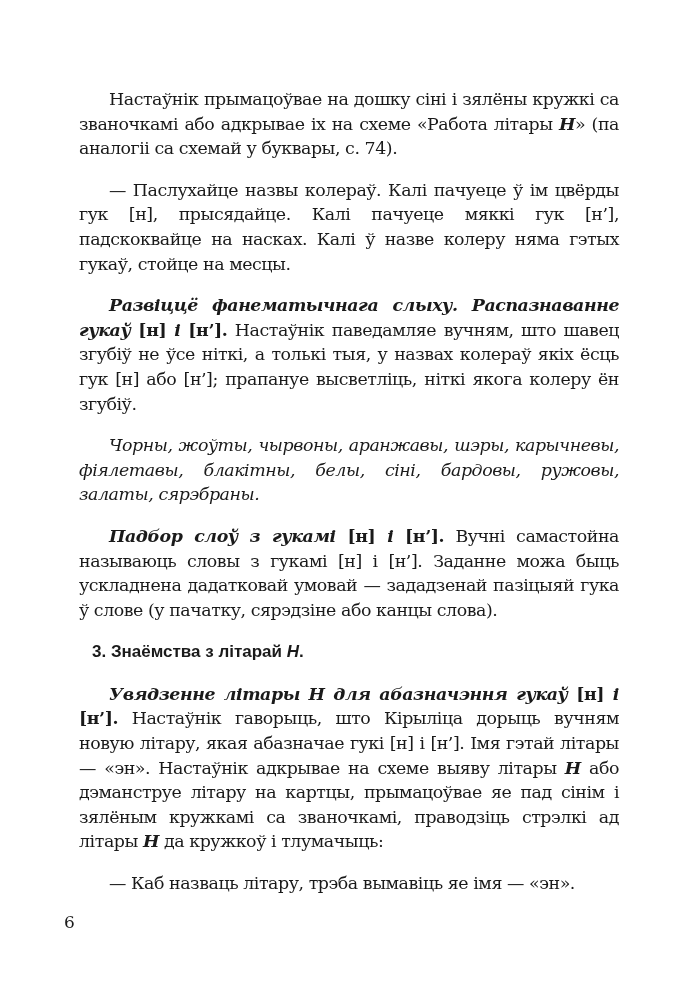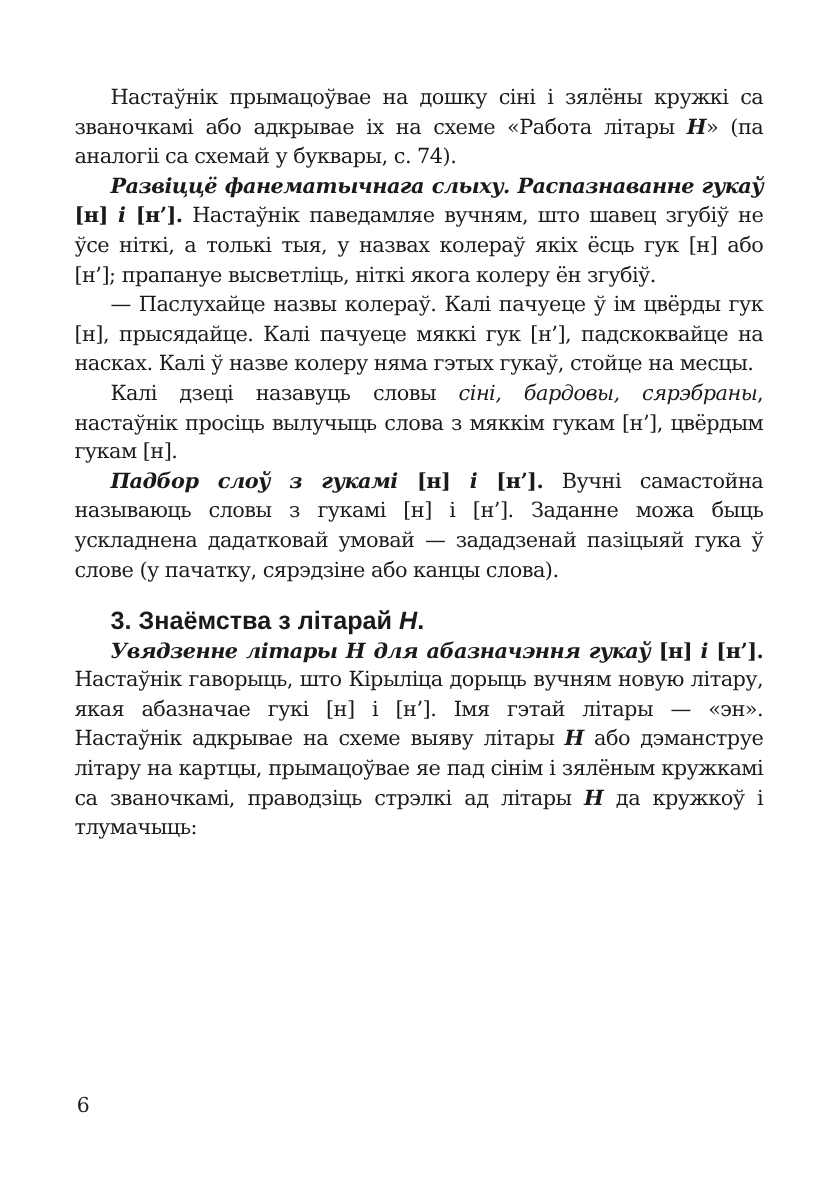--- a/index.html
+++ b/index.html
@@ -3,46 +3,47 @@
 <meta charset="utf-8">
 <style>
   html, body { margin:0; padding:0; background:#ffffff; }
   body { width:700px; height:1000px; position:relative; overflow:hidden; }
   .page {
     position:absolute; left:62px; top:70px; width:574px;
     font-family: "DejaVu Serif", "Liberation Serif", serif;
     font-size:17.4px; line-height:24.6px; color:#1a1a1a;
     letter-spacing:-0.45px;
   }
-  .p { margin:0; text-indent:30px; text-align:justify; }
+  .p { margin:17px; text-indent:30px; text-align:justify; }
   .bi { font-weight:bold; font-style:italic; }
   .i { font-style:italic; }
   .b { font-weight:bold; }
   .heading {
     font-family: "Liberation Sans", "DejaVu Sans", sans-serif;
-    font-weight:bold; font-size:21px; letter-spacing:0;
+    font-weight:bold; font-size:17px; letter-spacing:0;
     margin:18px 0 0 0; text-indent:30px; line-height:24.6px;
   }
   .heading .hi { font-style:italic; }
   .pagenum {
     position:absolute; left:64px; top:912px;
     font-family: "DejaVu Serif", "Liberation Serif", serif;
     font-size:17px; color:#1a1a1a;
   }
 </style>
 </head>
 <body>
 
 <div class="page">
   <div id="block1">
       <p class="p"><span>Настаўнік прымацоўвае на дошку сіні і зялёны кружкі са званочкамі або адкрывае іх на схеме «Работа літары </span><span class="bi">Н</span><span>» (па аналогіі са схемай у буквары, с. 74).</span></p>
+      <p class="p"><span>— Паслухайце назвы колераў. Калі пачуеце ў ім цвёрды гук [н], прысядайце. Калі пачуеце мяккі гук [н’], падскоквайце на насках. Калі ў назве колеру няма гэтых гукаў, стойце на месцы.</span></p>
       <p class="p"><span class="bi">Развіццё фанематычнага слыху. Распазнаванне гукаў </span><span class="b">[н] </span><span class="bi">і </span><span class="b">[н’].</span><span> Настаўнік паведамляе вучням, што шавец згубіў не ўсе ніткі, а толькі тыя, у назвах колераў якіх ёсць гук [н] або [н’]; прапануе высветліць, ніткі якога колеру ён згубіў.</span></p>
-      <p class="p"><span>— Паслухайце назвы колераў. Калі пачуеце ў ім цвёрды гук [н], прысядайце. Калі пачуеце мяккі гук [н’], падскоквайце на насках. Калі ў назве колеру няма гэтых гукаў, стойце на месцы.</span></p>
-      <p class="p"><span>Калі дзеці назавуць словы </span><span class="i">сіні, бардовы, сярэбраны</span><span>, настаўнік просіць вылучыць слова з мяккім гукам [н’], цвёрдым гукам [н].</span></p>
+      <p class="p"><span class="i">Чорны, жоўты, чырвоны, аранжавы, шэры, карычневы, фіялетавы, блакітны, белы, сіні, бардовы, ружовы, залаты, сярэбраны.</span></p>
       <p class="p"><span class="bi">Падбор слоў з гукамі </span><span class="b">[н] </span><span class="bi">і </span><span class="b">[н’].</span><span> Вучні самастойна называюць словы з гукамі [н] і [н’]. Заданне можа быць ускладнена дадатковай умовай — зададзенай пазіцыяй гука ў слове (у пачатку, сярэдзіне або канцы слова).</span></p>
     </div>
   <div class="heading"><span>3. Знаёмства з літарай </span><span class="hi">Н</span><span>.</span></div>
   <div id="block2">
       <p class="p"><span class="bi">Увядзенне літары Н для абазначэння гукаў </span><span class="b">[н] </span><span class="bi">і </span><span class="b">[н’].</span><span> Настаўнік гаворыць, што Кірыліца дорыць вучням новую літару, якая абазначае гукі [н] і [н’]. Імя гэтай літары — «эн». Настаўнік адкрывае на схеме выяву літары </span><span class="bi">Н</span><span> або дэманструе літару на картцы, прымацоўвае яе пад сінім і зялёным кружкамі са званочкамі, праводзіць стрэлкі ад літары </span><span class="bi">Н</span><span> да кружкоў і тлумачыць:</span></p>
+      <p class="p"><span>— Каб назваць літару, трэба вымавіць яе імя — «эн».</span></p>
     </div>
 </div>
 
 <div class="pagenum">6</div>
 
 </body></html>

